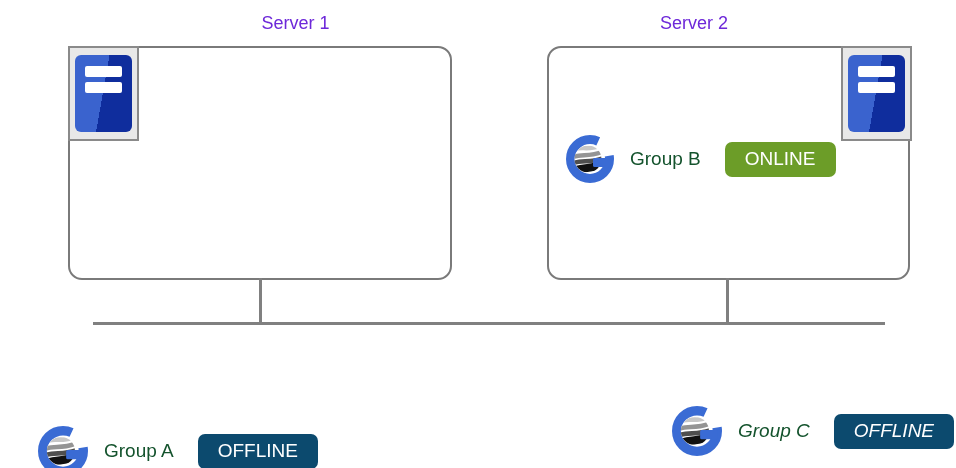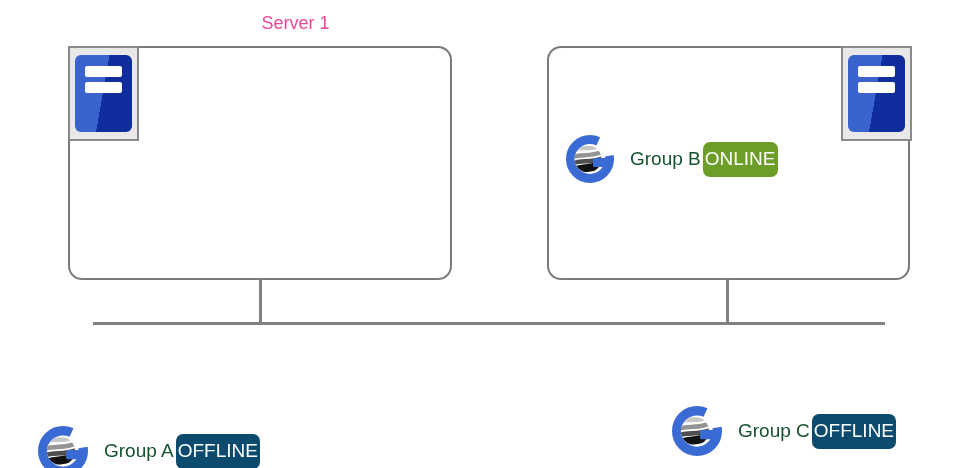--- a/index.html
+++ b/index.html
@@ -3,21 +3,21 @@
 <meta charset="utf-8">
 <style>
   html,body { margin:0; padding:0; background:#ffffff; }
   .canvas {
     position:relative; width:956px; height:468px; background:#ffffff;
     font-family:"Liberation Sans", sans-serif; overflow:hidden;
   }
   
   .server-title {
     position:absolute; top:12px; height:22px; text-align:center;
-    font-size:18px; color:#ec4899; line-height:22px;
+    font-size:18px; color:#6d28d9; line-height:22px;
   }
   .t1 { left:139px; width:313px; }
   .t2 { left:547px; width:294px; }
   
   .server-box {
     position:absolute; top:46px; height:234px; box-sizing:border-box;
     border:2.5px solid #7A7A7A; border-radius:14px; background:#ffffff;
   }
   .box1 { left:68px;  width:384px; }
   .box2 { left:547px; width:363px; }
@@ -41,29 +41,29 @@
   .srv-bar.b2 { top:27px; }
   
   .connector { position:absolute; width:3px; background:#808080; }
   .conn1 { left:259px; top:278px; height:44px; }
   .conn2 { left:726px; top:278px; height:44px; }
   .bus   { position:absolute; left:93px; top:322px; width:792px; height:3px; background:#808080; }
   
   .group-row { position:absolute; display:flex; align-items:center; }
   .grow-b { left:566px; top:134px; height:50px; }
   .grow-a { left:38px;  top:426px; height:50px; }
-  .grow-c { left:672px; top:406px; height:50px; }
+  .grow-c { left:672px; top:406px; height:50px;font-style:italic; }
   .glogo { width:50px; height:50px; flex:0 0 auto; }
   .grow-b .glogo { width:48px; height:48px; }
   .group-label {
     font-size:19px; color:#14532d; margin-left:16px; white-space:nowrap;
   }
   .status-badge {
-    margin-left:2px; height:35px; display:flex; align-items:center;
-    padding:0 2px; border-radius:7px; color:#ffffff; font-size:19px;
+    margin-left:24px; height:35px; display:flex; align-items:center;
+    padding:0 20px; border-radius:7px; color:#ffffff; font-size:19px;
     white-space:nowrap;
   }
   .badge-online  { background:#6C9D28; }
   .badge-offline { background:#0c4a6e; }
   .defs-hidden { position:absolute; width:0; height:0; overflow:hidden; }
 </style>
 </head>
 <body>
 
 <svg class="defs-hidden" aria-hidden="true">
@@ -81,20 +81,21 @@
         <path d="M5,37 C15,31 28,35 41,28" stroke="#111111" stroke-width="8" fill="none"></path>
       </g>
       <rect x="27" y="23" width="17" height="9" rx="1.5" fill="#3A6BD4"></rect>
     </g>
   </defs>
 </svg>
 
 <div class="canvas">
 
   <div class="server-title t1">Server 1</div>
+  <div class="server-title t2">Server 2</div>
 
   <div class="server-box box1"></div>
   <div class="server-box box2"></div>
 
   <div class="srv-frame srv1">
     <div class="srv-tower">
       <div class="srv-bar b1"></div>
       <div class="srv-bar b2"></div>
     </div>
   </div>

